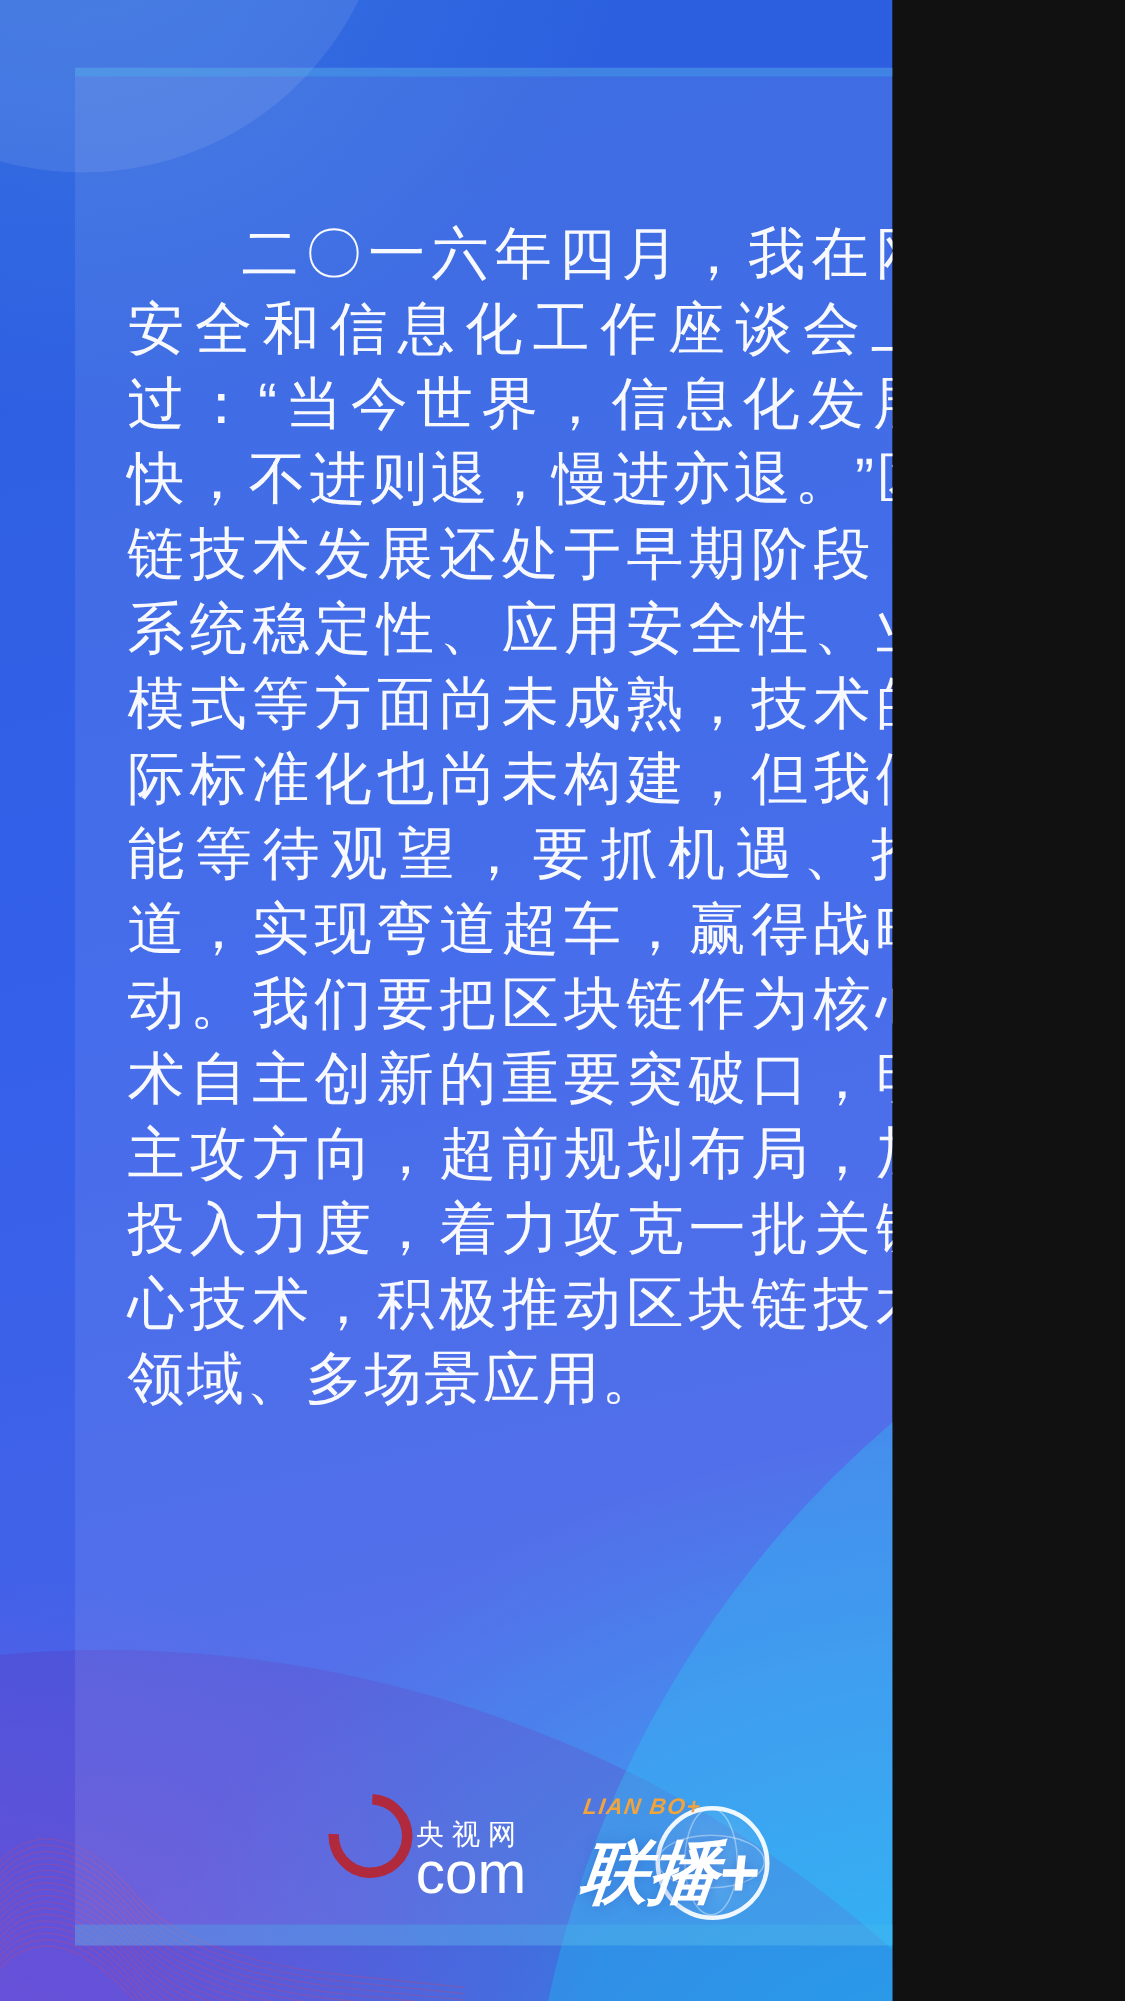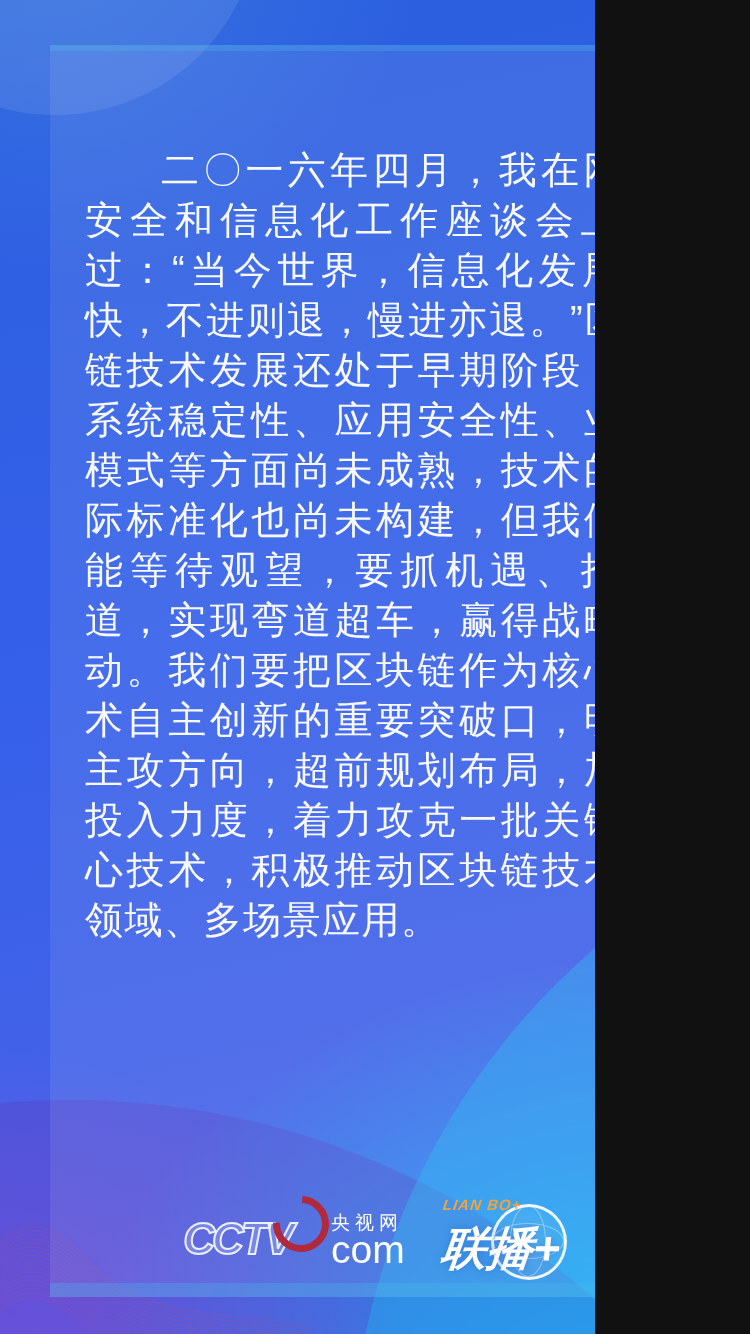--- a/index.html
+++ b/index.html
@@ -147,21 +147,20 @@
 
   <div class="card"></div>
 
   <p class="quote">二〇一六年四月，我在网络安全和信息化工作座谈会上说过：“当今世界，信息化发展很快，不进则退，慢进亦退。”区块链技术发展还处于早期阶段，在系统稳定性、应用安全性、业务模式等方面尚未成熟，技术的国际标准化也尚未构建，但我们不能等待观望，要抓机遇、抢跑道，实现弯道超车，赢得战略主动。我们要把区块链作为核心技术自主创新的重要突破口，明确主攻方向，超前规划布局，加大投入力度，着力攻克一批关键核心技术，积极推动区块链技术多领域、多场景应用。</p>
 
   <div class="attribution">
   </div>
 
   <div class="logos">
     <div class="cctv">
-      <span class="cctv-word">CCTV</span>
       <span class="cctv-arc"></span>
       <span class="cctv-right">
         <span class="cctv-cn">央视网</span>
         <span class="cctv-com">com</span>
       </span>
     </div>
     <div class="lianbo">
       <span class="lianbo-globe"></span>
       <span class="lianbo-en">LIAN BO+</span>
       <span class="lianbo-cn">联播+</span>

